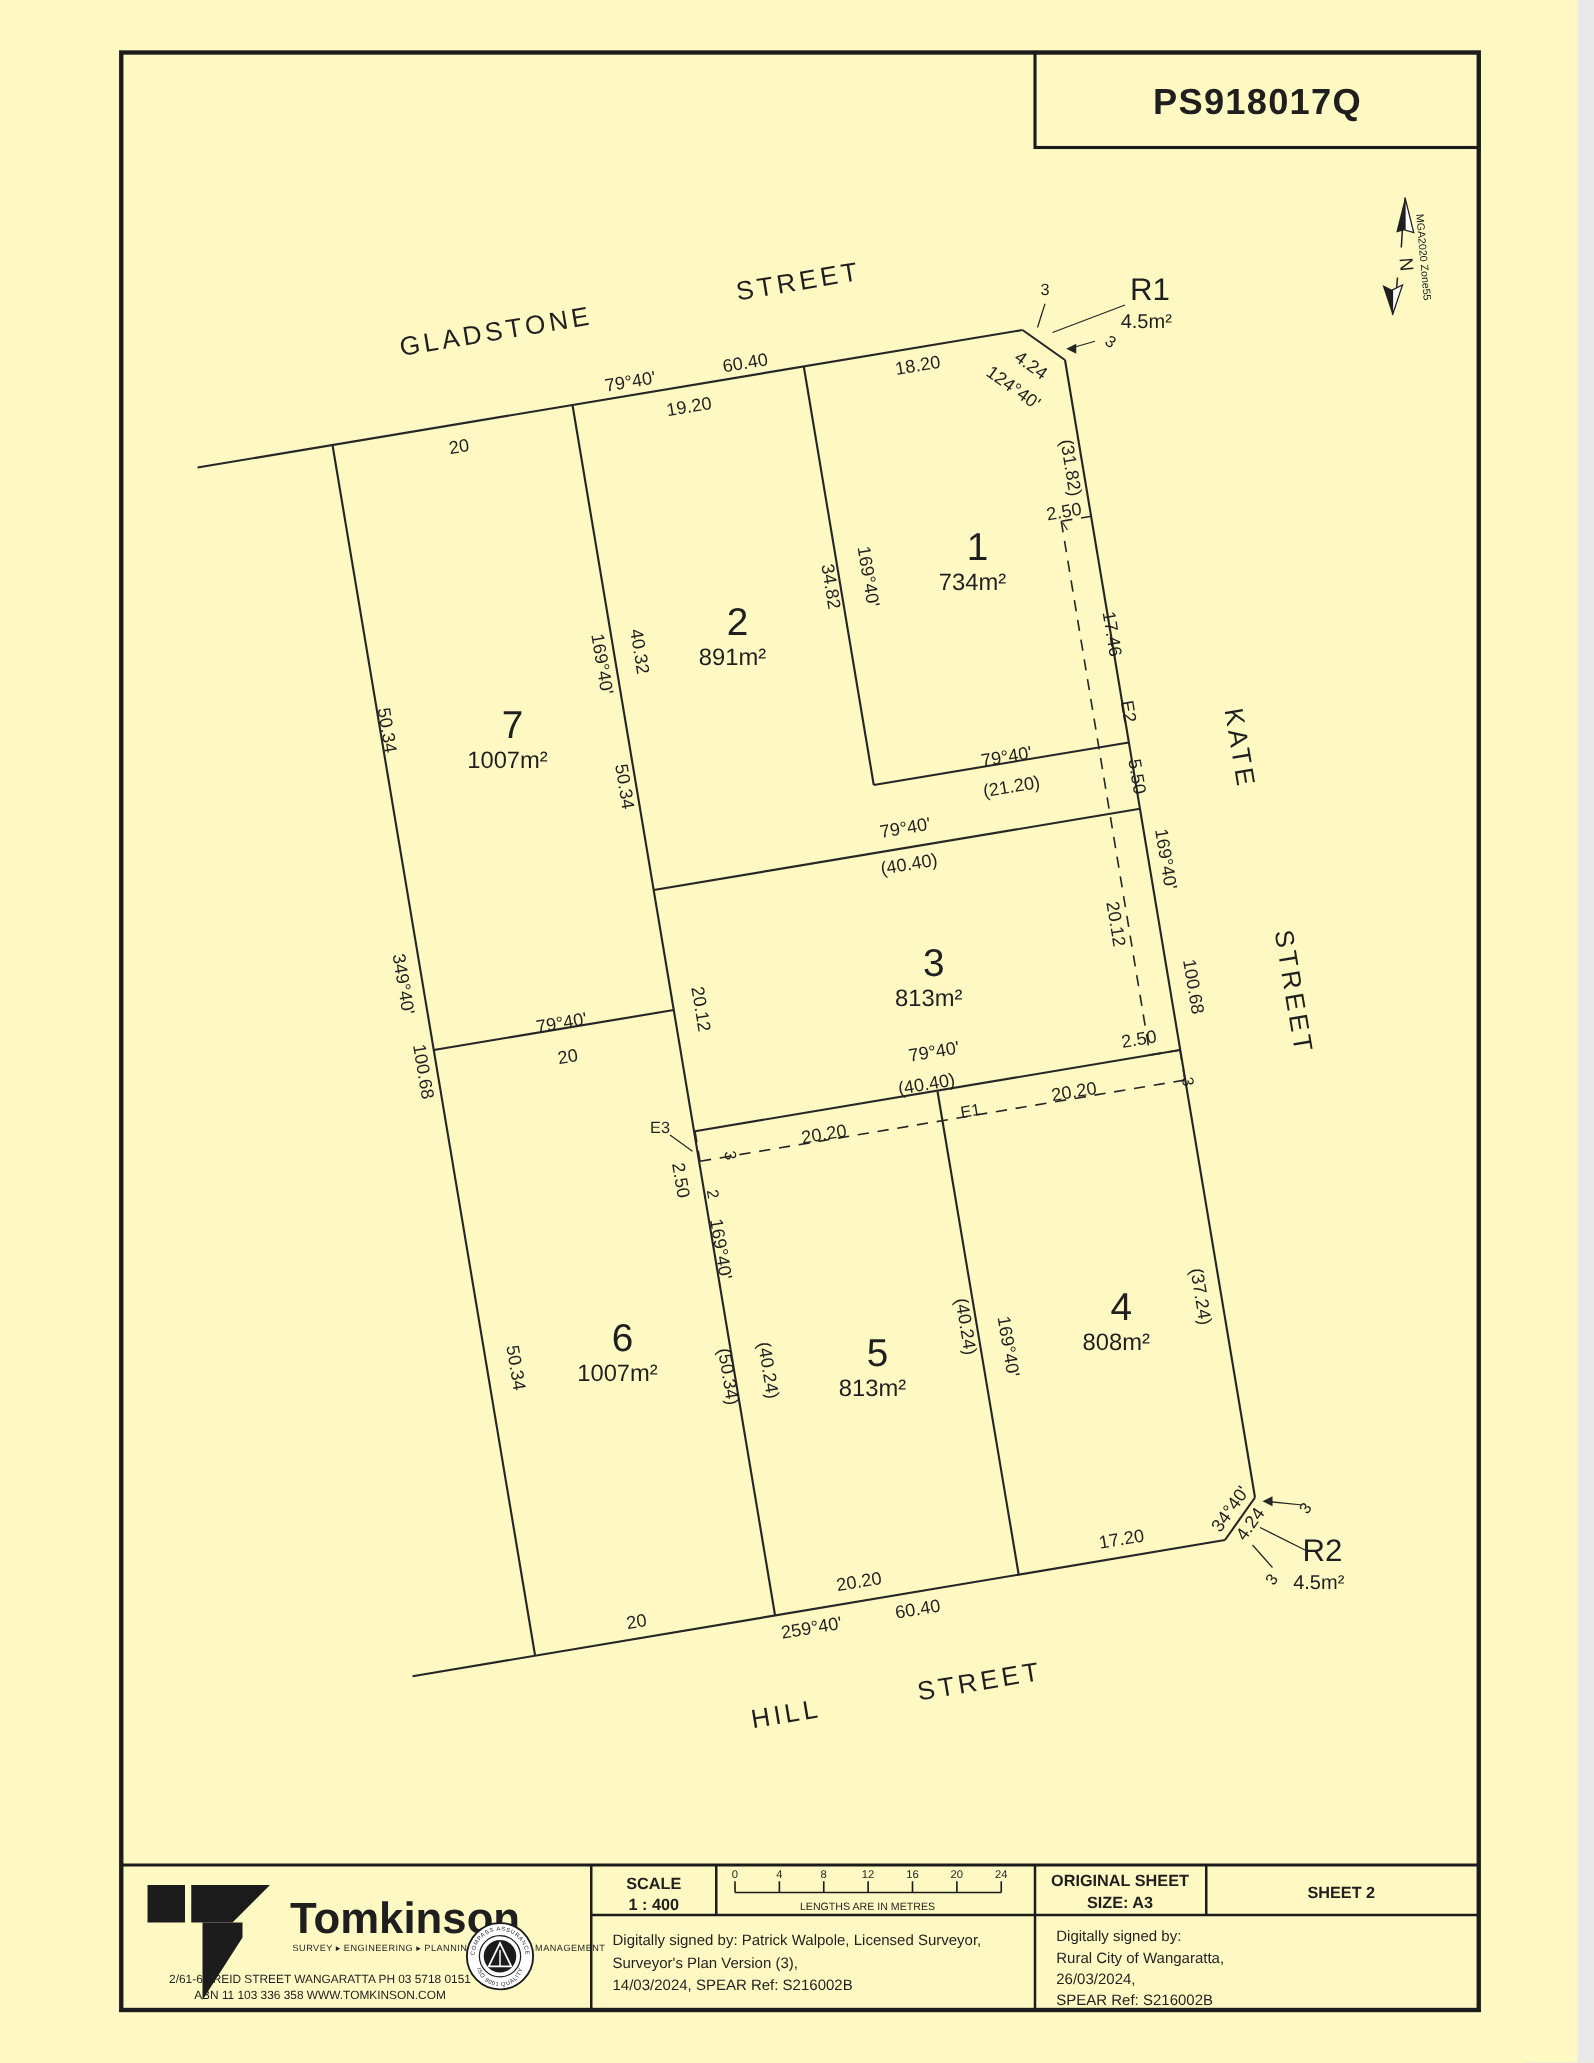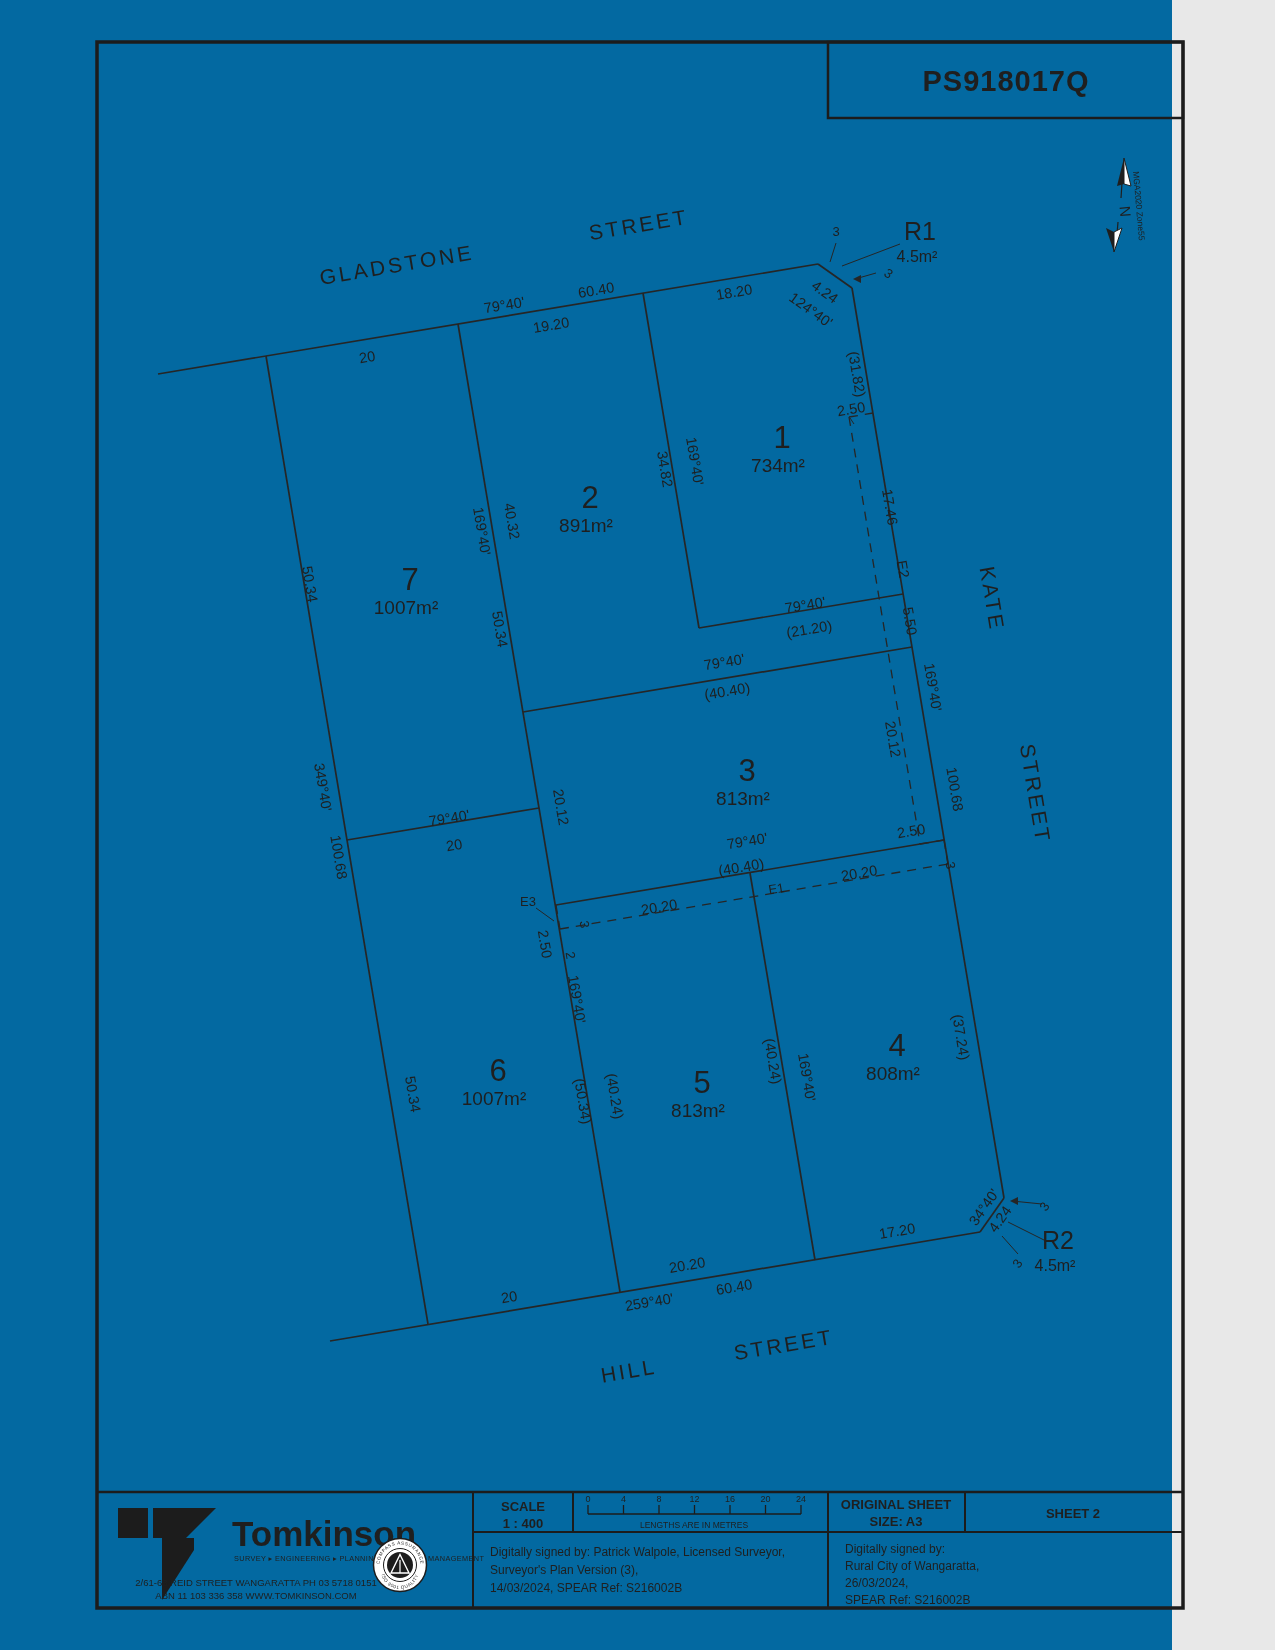--- a/index.html
+++ b/index.html
@@ -1,16 +1,16 @@
 <!DOCTYPE html>
 <html><head>
 <meta charset="utf-8">
 <style>
   html,body{margin:0;padding:0;background:#e8e8e8;}
-  .page{position:relative;width:1172px;height:1650px;background:#0369a1;font-family:"Liberation Sans",sans-serif;}
+  .page{position:relative;width:1262px;height:1650px;background:#fef9c3;font-family:"Liberation Sans",sans-serif;}
   svg{position:absolute;left:0;top:0;}
   svg text{fill:#1f1f1f;font-family:"Liberation Sans",sans-serif;}
   .meas{font-size:14.5px;text-anchor:middle;}
   .small{font-size:13px;text-anchor:middle;}
   .lotnum{font-size:31px;text-anchor:middle;}
   .lotarea{font-size:19px;text-anchor:middle;}
   .street{font-size:21px;letter-spacing:3px;text-anchor:middle;}
   .rname{font-size:25px;text-anchor:middle;}
   .rarea{font-size:16px;text-anchor:middle;}
   .tb{font-size:12px;}

